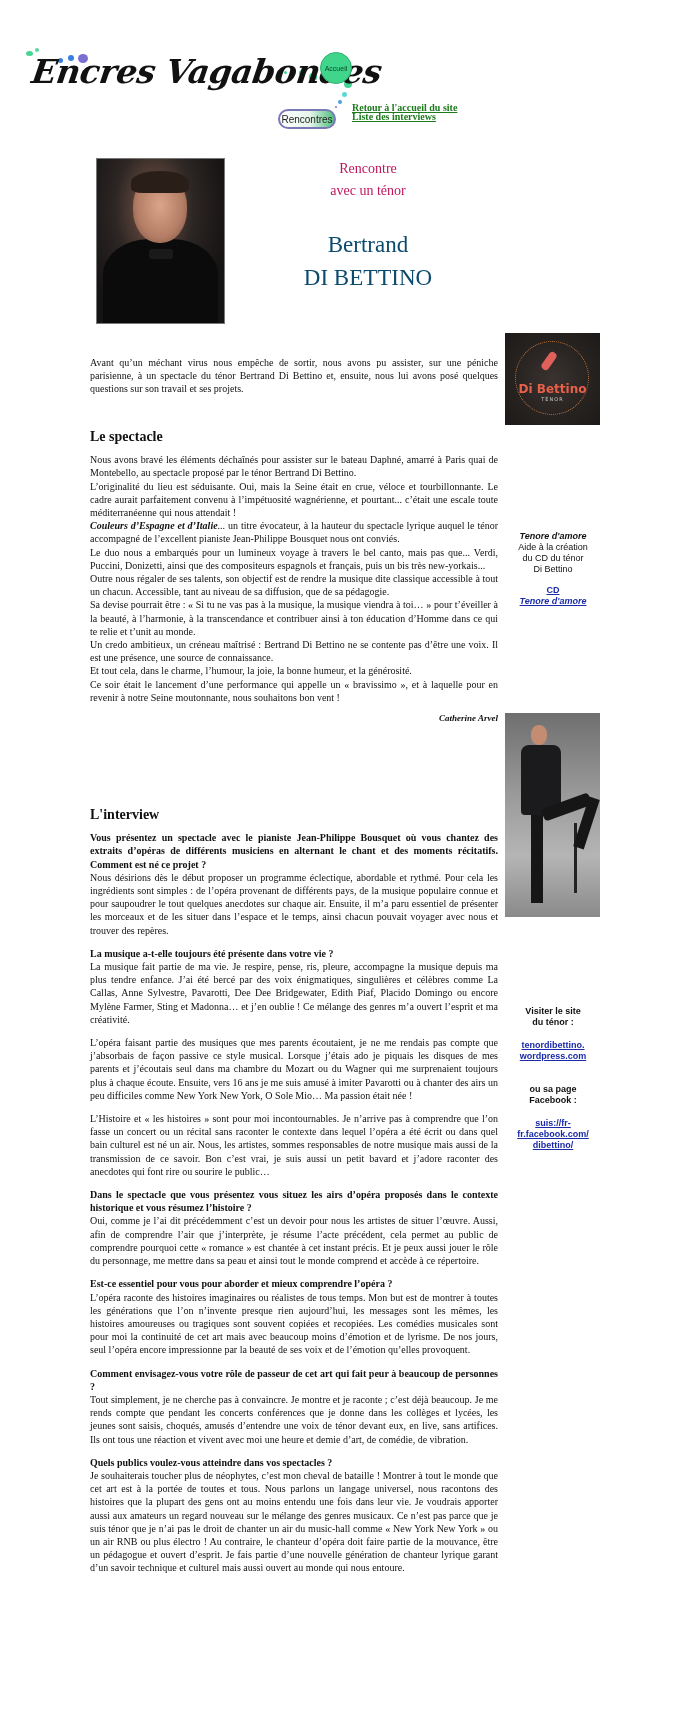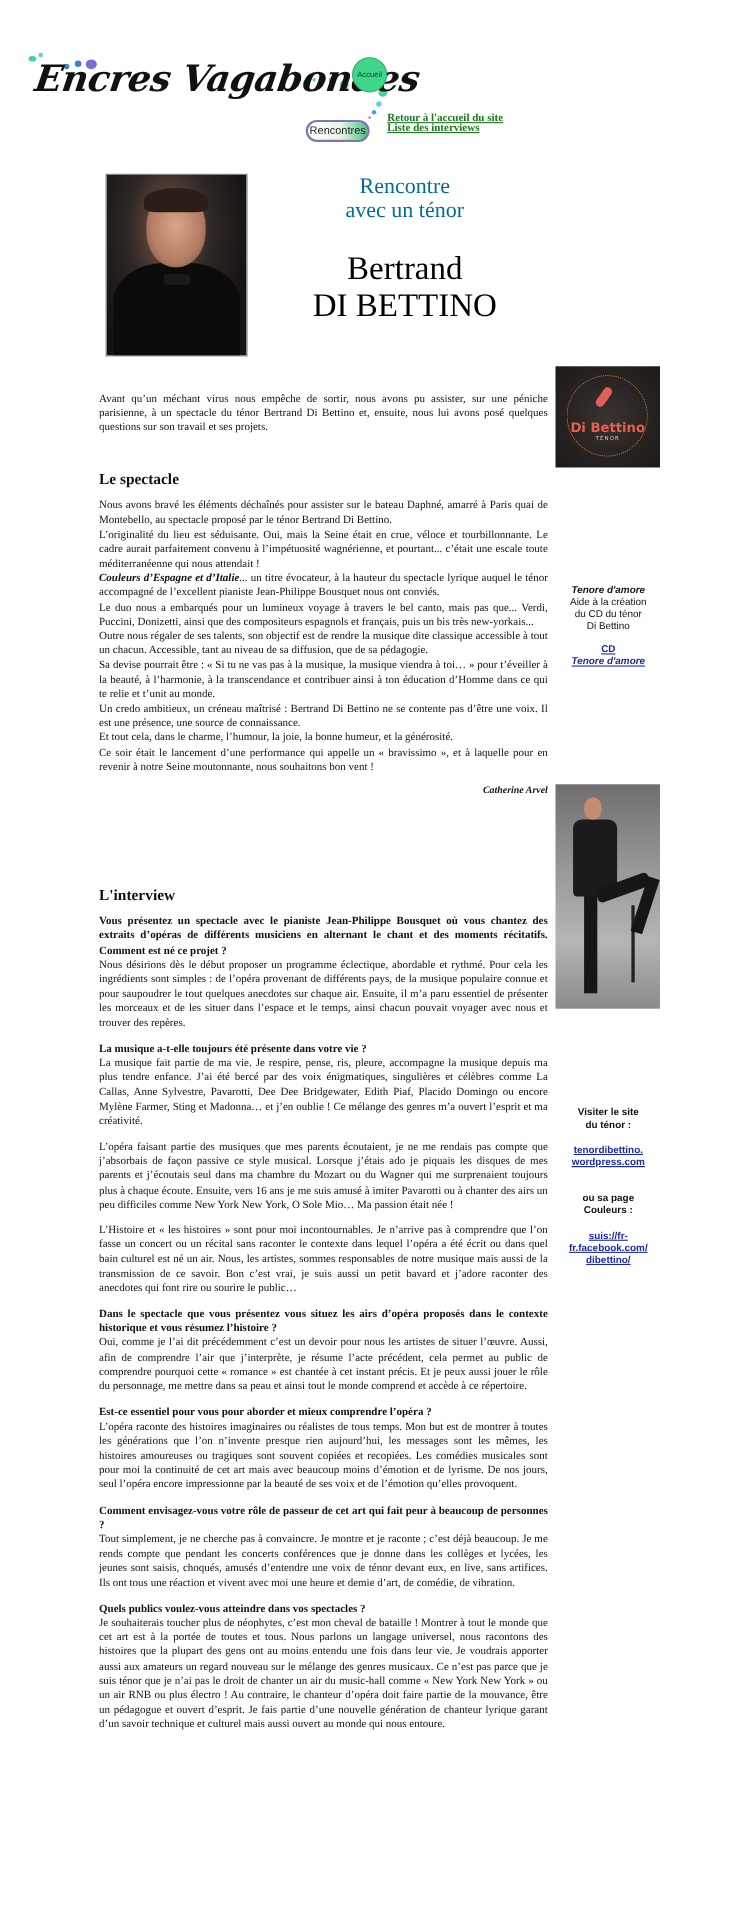--- a/index.html
+++ b/index.html
@@ -13,22 +13,22 @@
   .rencontres-btn { left:278px; top:109px; width:58px; height:20px; border-radius:10px; border:2px solid #7b78b8; background:linear-gradient(90deg,#ffffff 0%,#e6f5ea 55%,#4fc07d 100%); display:flex; align-items:center; justify-content:center; font-family:"Liberation Sans", sans-serif; font-size:10px; color:#222; box-sizing:border-box; }
   .hdr-link { font-family:"Liberation Serif", serif; font-size:10px; font-weight:bold; color:#1c7a1c; text-decoration:underline; white-space:nowrap; }
 
   
   .portrait { left:96px; top:158px; width:127px; height:164px; background:radial-gradient(ellipse at 45% 30%, #8a6a5a 0%, #5a4238 18%, #2c2624 40%, #161313 75%); border:1px solid #777; overflow:hidden; }
   .portrait .face { position:absolute; left:36px; top:16px; width:54px; height:68px; border-radius:45% 45% 48% 48%; background:radial-gradient(ellipse at 50% 45%, #d8a58a 0%, #b47d65 60%, #6b4a3c 100%); }
   .portrait .hair { position:absolute; left:34px; top:12px; width:58px; height:22px; border-radius:50% 50% 20% 20%; background:#2a1e18; }
   .portrait .body { position:absolute; left:6px; top:80px; width:115px; height:90px; border-radius:40% 40% 0 0; background:#0c0b0b; }
   .portrait .tie { position:absolute; left:52px; top:90px; width:24px; height:10px; background:#1a1a1a; border-radius:3px; }
 
-  .title-small { left:262px; top:158px; width:212px; text-align:center; color:#0369a1; font-size:20px; line-height:22px; }
-  .title-big { left:262px; top:228px; width:212px; text-align:center; color:#000000; font-size:30px; line-height:33px; }
+  .title-small { left:262px; top:158px; width:212px; text-align:center; color:#be185d; font-size:14px; line-height:22px; }
+  .title-big { left:262px; top:228px; width:212px; text-align:center; color:#0c4a6e; font-size:23px; line-height:33px; }
 
   
   .main { left:90px; width:408px; font-size:10px; line-height:13.2px; text-align:justify; }
   .main p { margin:0; }
   .h2 { font-size:14px; font-weight:bold; margin:0; }
   .q { font-weight:bold; }
   .sig { text-align:right; font-style:italic; font-weight:bold; font-size:9px; }
   .gap { height:10px; }
 
   
@@ -162,24 +162,24 @@
     <div class="leg3"></div>
     <div class="head"></div>
 </div>
 
 <div class="abs side" style="top:1006px;font-weight:bold;">
   <div>Visiter le site</div>
   <div>du ténor :</div>
   <div style="height:12px"></div>
   <a class="lnk" style="display:block;">
     <span style="display:block;">tenordibettino.</span>
-    <span style="display:block;text-decoration:underline;">wordpress.com</span>
+    <span style="display:block;">wordpress.com</span>
   </a>
   <div style="height:22px"></div>
   <div>ou sa page</div>
-  <div>Couleurs :</div>
+  <div>Facebook :</div>
   <div style="height:12px"></div>
   <a class="lnk" style="display:block;">
     <span style="display:block;">suis://fr-</span>
     <span style="display:block;">fr.facebook.com/</span>
     <span style="display:block;">dibettino/</span>
   </a>
 </div>
 
 </body></html>

